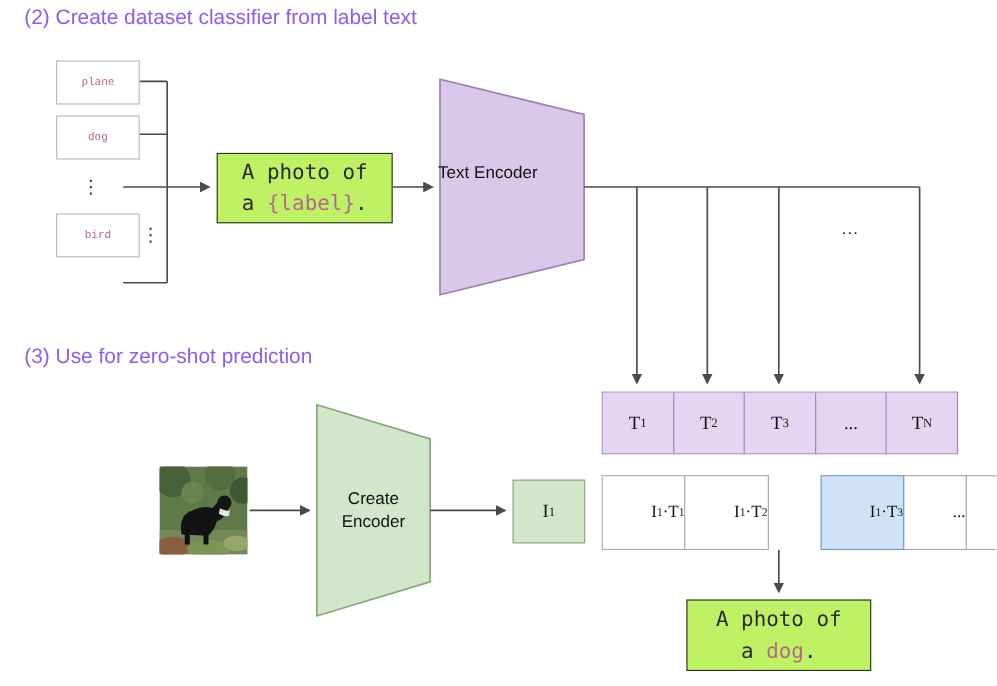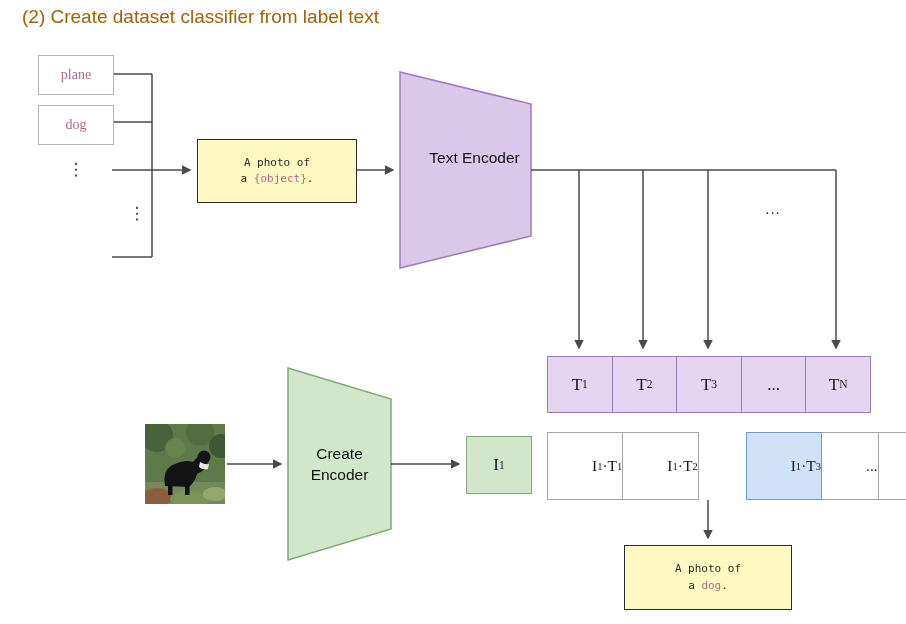--- a/index.html
+++ b/index.html
@@ -2,27 +2,27 @@
 <html style="--purple-fill: #d9c8ea; --purple-fill-light: #e4d5f0; --purple-border: #9e7cba; --green-fill: #d2e7c9; --green-border: #82a877; --highlight-fill: #cfe2f8; --highlight-border: #6b9bd8; --label-pink: #b5688c; --arrow: #4a4a4a;"><head>
 <meta charset="utf-8">
 <style>
   html,body{margin:0;padding:0;background:#fff;}
   .canvas{position:relative;width:906px;height:624px;background:#fff;font-family:"Liberation Sans",sans-serif;overflow:hidden;}
   .abs{position:absolute;}
   .wires{position:absolute;left:0;top:0;width:906px;height:624px;}
   .wire{stroke:var(--arrow,#4a4a4a);stroke-width:1.5;fill:none;}
   .trap-purple{fill:var(--purple-fill,#d9c8ea);stroke:var(--purple-border,#9e7cba);stroke-width:1.5;}
   .trap-green{fill:var(--green-fill,#cfe5c4);stroke:var(--green-border,#82a877);stroke-width:1.5;}
-  .title{font-size:19px;color:#a16207;}
+  .title{font-size:19px;color:#8b5cf6;}
   .col{display:flex;flex-direction:column;gap:10px;}
   .label-box{width:74px;height:38px;border:1px solid #b6b6b6;background:#fff;display:flex;align-items:center;justify-content:center;
-    font-family:Liberation Serif, serif;font-size:14px;color:var(--label-pink,#b5688c);}
+    font-family:Liberation Mono, monospace;font-size:10px;color:var(--label-pink,#b5688c);margin-left:13px;}
   .vdots{height:29px;display:flex;align-items:center;justify-content:center;font-size:17px;color:#3c3c3c;}
-  .prompt-box{width:158px;height:62px;border:1.5px solid #2b2b2b;background:#fef9c3;display:flex;flex-direction:column;align-items:center;justify-content:center;
-    font-family:"DejaVu Sans Mono","Liberation Mono",monospace;font-size:11px;color:#2b2b2b;line-height:1.5;}
+  .prompt-box{width:158px;height:62px;border:1.5px solid #2b2b2b;background:#bef264;display:flex;flex-direction:column;align-items:center;justify-content:center;
+    font-family:"DejaVu Sans Mono","Liberation Mono",monospace;font-size:19px;color:#2b2b2b;line-height:1.5;}
   .mono-line{white-space:pre;}
   .object-token{color:var(--label-pink,#b5688c);}
   .enc-label{font-size:15.5px;color:#111;text-align:center;line-height:1.35;}
   .t-row{display:flex;border:1.5px solid var(--purple-border,#9e7cba);}
   .t-cell{flex:1;height:55px;background:var(--purple-fill-light,#e4d5f0);display:flex;align-items:center;justify-content:center;
     font-family:"Liberation Serif",serif;font-size:17px;color:#151515;}
   .t-cell + .t-cell{border-left:1.5px solid var(--purple-border,#9e7cba);}
   .p-row{display:flex;}
   .p-cell{flex:1;height:66px;background:#fff;border:1px solid #a6a6a6;margin-left:-1px;display:flex;align-items:center;justify-content:center;
     font-family:"Liberation Serif",serif;font-size:15.5px;color:#151515;position:relative;padding-left:44px;}
@@ -75,41 +75,43 @@
 
     <line class="wire" x1="708" y1="500" x2="708" y2="538" marker-end="url(#arrowhead)"></line>
   </svg>
 
   <div class="abs title" style="left:22px;top:6px;">(2) Create dataset classifier from label text</div>
 
   <div class="abs col" style="left:38px;top:55px;">
       <div class="label-box">plane</div>
       <div class="label-box">dog</div>
       <div class="vdots">⋮</div>
+      <div class="label-box">bird</div>
     </div>
 
   <div class="abs vdots" style="left:127px;top:199px;width:20px;">⋮</div>
 
   <div class="abs prompt-box" style="left:197px;top:139px;">
     <div class="mono-line">A photo of</div>
-    <div class="mono-line"><span>a </span><span class="object-token">{object}</span><span>.</span></div>
+    <div class="mono-line"><span>a </span><span class="object-token">{label}</span><span>.</span></div>
   </div>
 
-  <div class="abs enc-label" style="left:409px;top:148px;width:131px;">Text Encoder</div>
+  <div class="abs enc-label" style="left:378px;top:148px;width:131px;">Text Encoder</div>
 
   <div class="abs hdots" style="left:758px;top:200px;width:30px;text-align:center;">...</div>
 
   <div class="abs t-row" style="left:547px;top:356px;width:322px;">
       <div class="t-cell">T<sub>1</sub></div>
       <div class="t-cell">T<sub>2</sub></div>
       <div class="t-cell">T<sub>3</sub></div>
       <div class="t-cell">...</div>
       <div class="t-cell">T<sub>N</sub></div>
     </div>
 
+  <div class="abs title" style="left:22px;top:314px;">(3) Use for zero-shot prediction</div>
 
   <div class="abs" style="left:145px;top:424px;">
     <svg class="photo" viewBox="0 0 80 80">
       <rect width="80" height="80" fill="#5d7a48"></rect>
       <circle cx="12" cy="12" r="16" fill="#47613a"></circle>
       <circle cx="55" cy="8" r="14" fill="#526e41"></circle>
       <circle cx="76" cy="22" r="12" fill="#3f5834"></circle>
       <circle cx="30" cy="24" r="10" fill="#68854f"></circle>
       <rect y="58" width="80" height="22" fill="#74895a"></rect>
       <ellipse cx="12" cy="73" rx="16" ry="9" fill="#8a5f3e"></ellipse>

